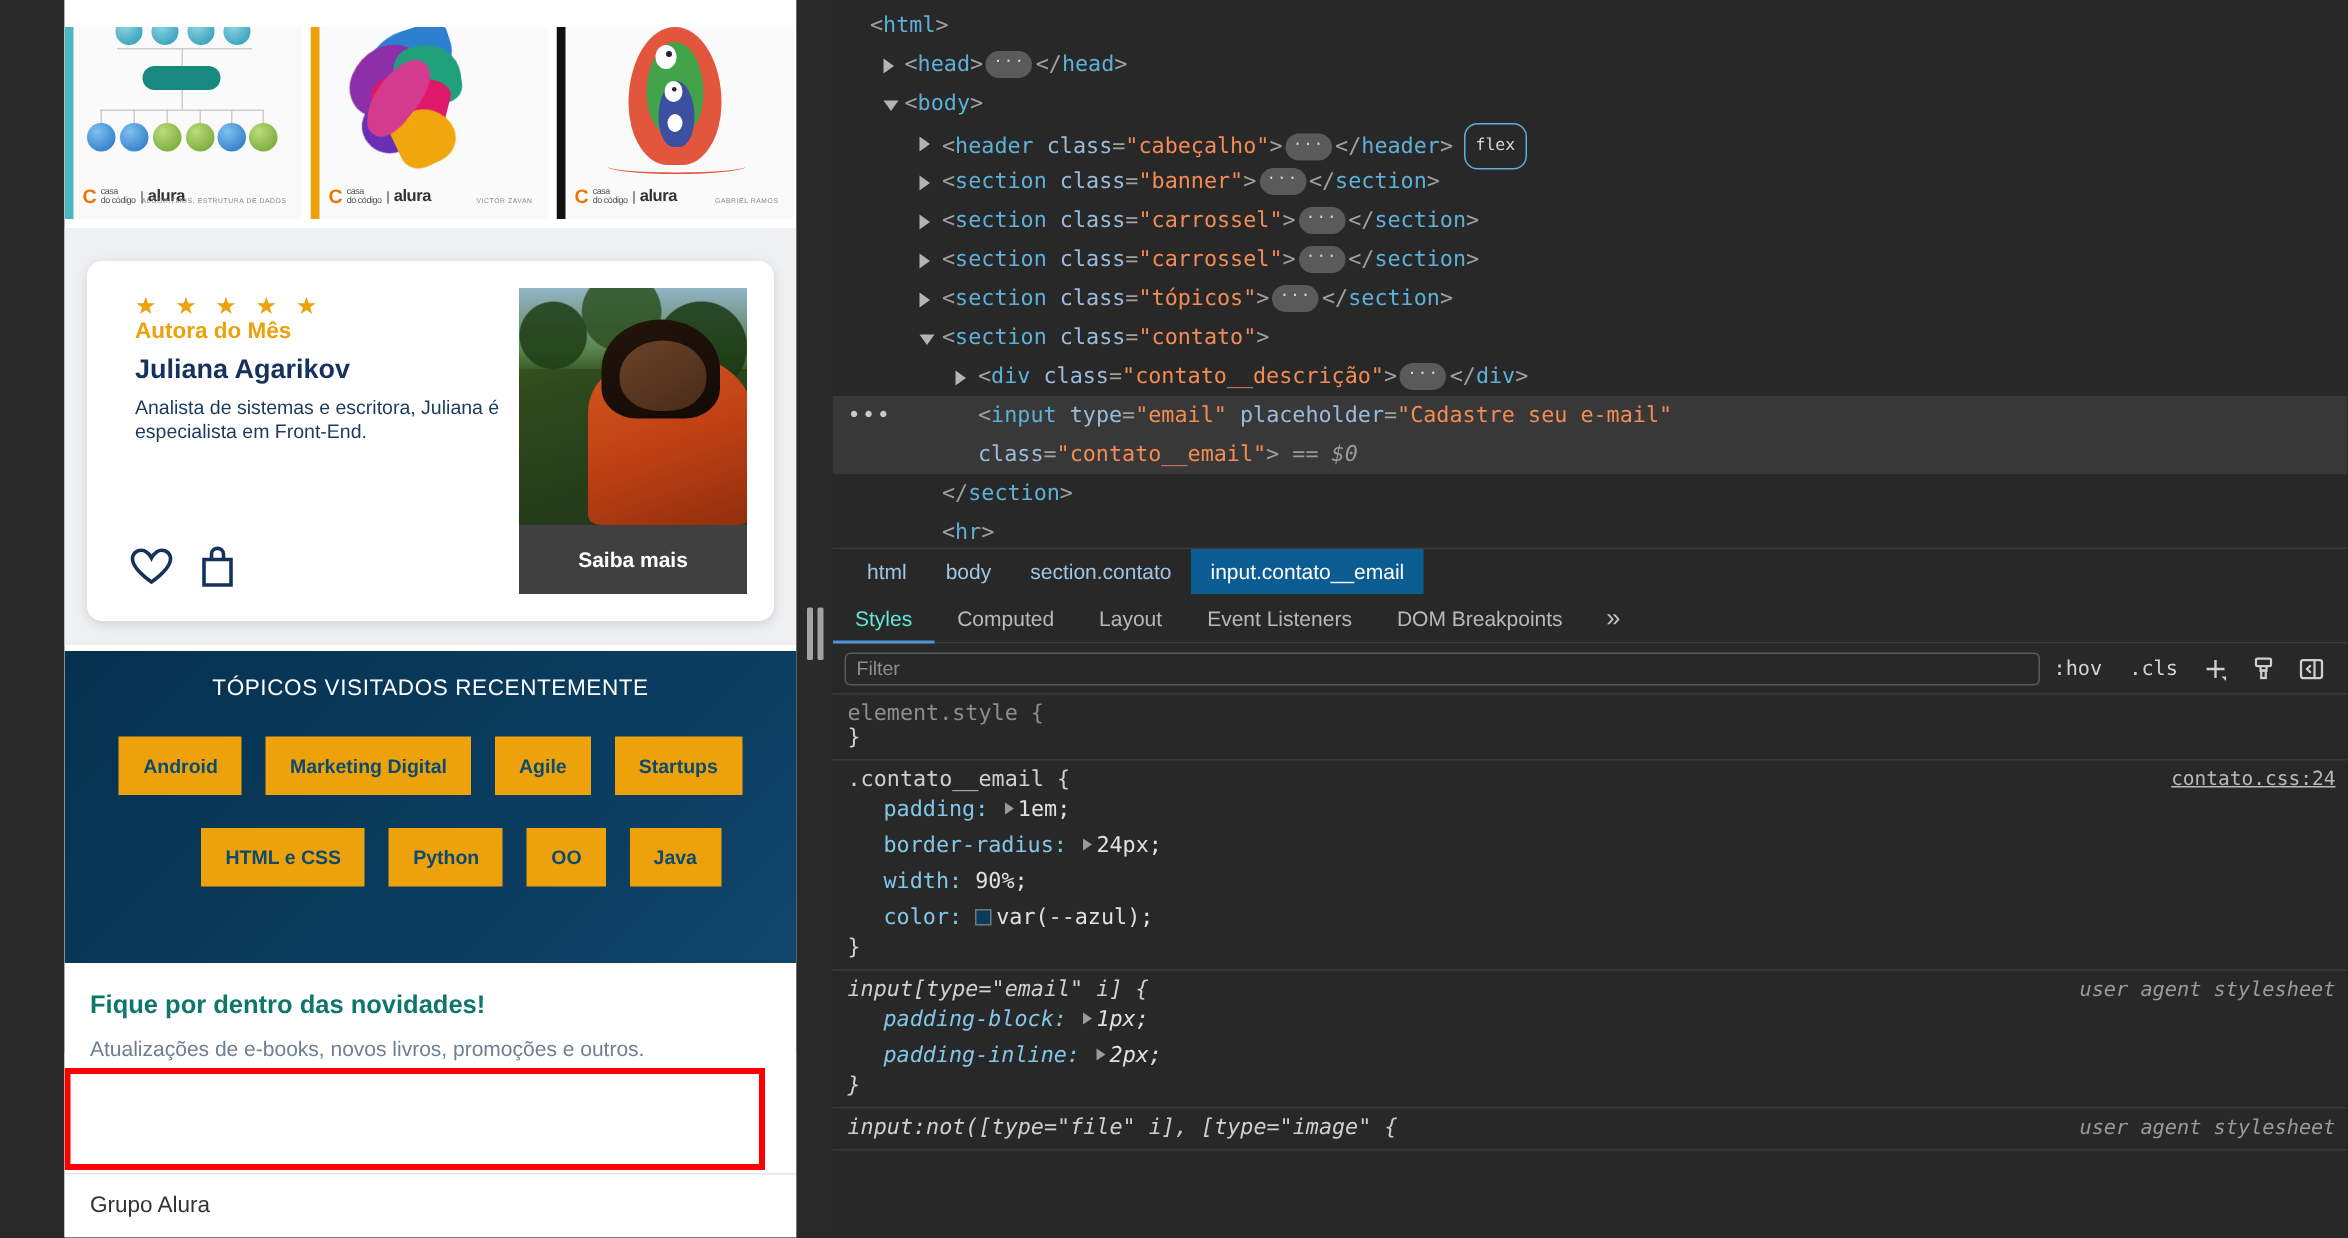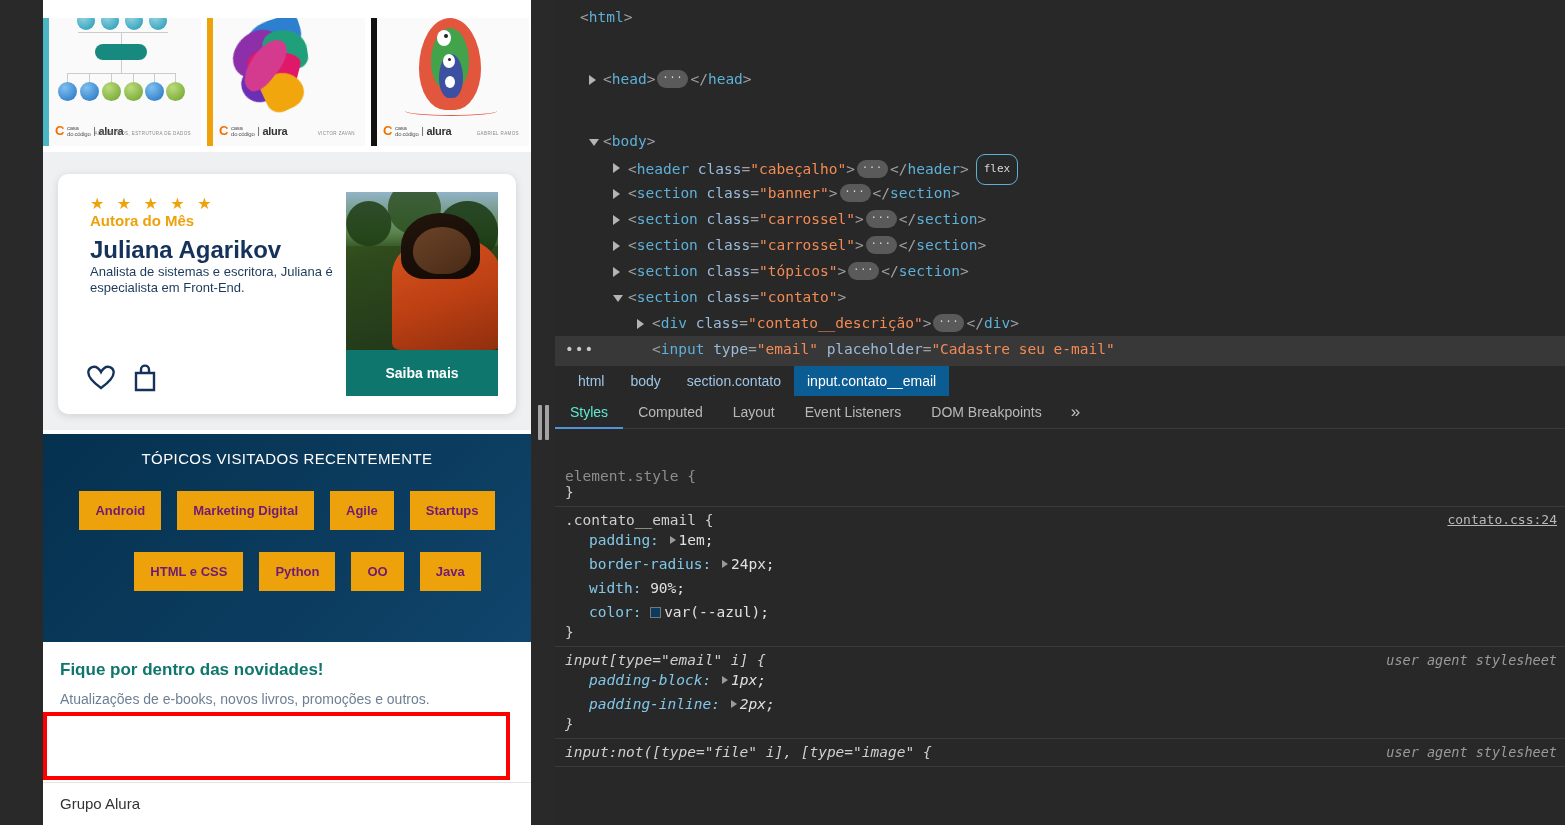--- a/index.html
+++ b/index.html
@@ -53,21 +53,21 @@
   .card-zone { position:absolute; left:0; top:152px; width:488px; height:278px; background:#eef0f2; }
   .card {
     position:absolute; left:15px; top:22px; width:458px; height:240px;
     background:#fff; border-radius:10px; box-shadow:0 2px 8px rgba(0,0,0,.13);
   }
   .stars { position:absolute; left:32px; top:20px; color:#eda20b; font-size:16px; letter-spacing:4px; }
   .badge-autora {
     position:absolute; left:32px; top:38px; color:#eda20b; font-weight:bold; font-size:15px;
   }
   .author-name {
-    position:absolute; left:32px; top:62px; color:#15325c; font-weight:bold; font-size:24px;
+    position:absolute; left:32px; top:62px; color:#15325c; font-weight:bold; font-size:18px;
   }
   .author-desc {
     position:absolute; left:32px; top:90px; width:270px; color:#1b3a5c; font-size:13px; line-height:16px;
   }
   .photo {
     position:absolute; right:18px; top:18px; width:152px; height:158px; overflow:hidden;
     background: linear-gradient(165deg,#4b6b2a 0%, #2f4a1c 35%, #20351a 100%);
   }
   .photo .sky { position:absolute; left:0; top:0; width:100%; height:34%;
     background: linear-gradient(180deg,#9bbcd8 0%, #5f8a53 75%, #3c5e2c 100%); opacity:.9;}
@@ -81,37 +81,37 @@
   .photo .person { position:absolute; left:30%; bottom:0; width:72%; height:72%;
     background: linear-gradient(160deg,#d8561f 0%, #bc3f13 55%, #8f2f0d 100%);
     border-radius: 46% 46% 8% 8% / 34% 34% 6% 6%;
   }
   .photo .face { position:absolute; left:44%; top:22%; width:38%; height:30%;
     background: linear-gradient(150deg,#6a4328,#4a2b17); border-radius:50% 50% 45% 45%; }
   .photo .hair { position:absolute; left:36%; top:13%; width:52%; height:42%;
     background: linear-gradient(160deg,#22150c,#120a05); border-radius:50% 50% 30% 30%; }
   .saiba {
     position:absolute; right:18px; bottom:18px; width:152px; height:46px;
-    background:#0f766e; border:none; color:#fff; font-weight:bold; font-size:14px;
+    background:#404040; border:none; color:#fff; font-weight:bold; font-size:14px;
     cursor:pointer; font-family:"Liberation Sans",sans-serif;
   }
   .icon-row { position:absolute; left:28px; bottom:22px; display:flex; gap:16px; }
   .icon-row svg { display:block; }
 
   
   .topicos {
     position:absolute; left:0; top:434px; width:488px; height:268px;
     background: linear-gradient(135deg,#05314f 0%, #0b3c5f 55%, #12476e 100%);
     text-align:center;
   }
   .topicos h3 { color:#fff; font-size:15px; font-weight:400; letter-spacing:.4px; padding-top:16px; }
   .tag-row { display:flex; justify-content:center; gap:16px; margin-top:24px; }
   .tag-row.second { margin-top:22px;margin-left:41px; }
   .tag {
-    background:#eda20b; color:#701a75; font-weight:bold; font-size:13px;
+    background:#eda20b; color:#0c4a6e; font-weight:bold; font-size:13px;
     padding:12px 16px; border:none; cursor:pointer; min-width:45px;
     font-family:"Liberation Sans",sans-serif; white-space:nowrap;
   }
 
   
   .contato { position:absolute; left:0; top:642px; width:488px; height:140px; background:#fff; padding:18px 17px 0 17px;}
   .contato h2 { color:#0f766e; font-size:17px; font-weight:bold; }
   .contato p { color:#6f7f93; font-size:14px; margin-top:11px; }
   .email-wrap { position:relative; margin-top:16px; }
   .contato__email {
@@ -145,21 +145,21 @@
   
   #devtools {
     position:absolute; left:555px; top:0; width:1010px; height:825px;
     background:#282828; color:#d0d0d0;
     font-family:"DejaVu Sans Mono","Liberation Mono",monospace; font-size:14.5px;
   }
   #dom-tree { position:absolute; left:0; top:0; width:1010px; height:365px; overflow:hidden;
     padding:4px 0 0 0; }
   .line { height:26px; line-height:26px; white-space:nowrap; position:relative; }
   .line.sel { background:#383838; }
-  .ind0 { padding-left:25px; } .ind1 { padding-left:48px;margin-top:36px; }
+  .ind0 { padding-left:25px; } .ind1 { padding-left:48px; }
   .ind2 { padding-left:73px; } .ind3 { padding-left:97px; }
   .tri { position:absolute; width:0;height:0; top:9px;
     border-top:5px solid transparent; border-bottom:5px solid transparent;
     border-left:7px solid #b4b4b4; }
   .tri.open { border-left:5px solid transparent; border-right:5px solid transparent;
     border-top:7px solid #b4b4b4; border-bottom:none; top:11px; }
   .tag-n { color:#5db0d7; }
   .attr-n { color:#9bbbdc; }
   .attr-v { color:#f28b54; }
   .punc { color:#a0a0a0; }
@@ -406,20 +406,45 @@
 
     <div id="tabs">
       <div class="tab active">Styles</div>
         <div class="tab">Computed</div>
         <div class="tab">Layout</div>
         <div class="tab">Event Listeners</div>
         <div class="tab">DOM Breakpoints</div>
         <div class="more" style="order:99">»</div>
     </div>
 
+    <div id="filterrow">
+      <input placeholder="Filter" style="">
+      <span class="tbtn">:hov</span>
+      <span class="tbtn">.cls</span>
+      <span class="ibtn">
+        <svg width="18" height="18" viewBox="0 0 18 18">
+            <path d="M9 3 V15 M3 9 H15" stroke="#cfcfcf" stroke-width="1.6" fill="none"></path>
+            <path d="M13 14 L16 17 L16 14 Z" fill="#cfcfcf"></path>
+          </svg>
+      </span>
+      <span class="ibtn">
+        <svg width="18" height="18" viewBox="0 0 18 18">
+            <rect x="4" y="2" width="10" height="5" rx="1" fill="none" stroke="#cfcfcf" stroke-width="1.5"></rect>
+            <path d="M7 7 V10 H11 V7" fill="none" stroke="#cfcfcf" stroke-width="1.5"></path>
+            <rect x="7.5" y="10" width="3" height="5" fill="none" stroke="#cfcfcf" stroke-width="1.5"></rect>
+          </svg>
+      </span>
+      <span class="ibtn">
+        <svg width="18" height="18" viewBox="0 0 18 18">
+            <rect x="2" y="3" width="14" height="12" rx="1.5" fill="none" stroke="#cfcfcf" stroke-width="1.5"></rect>
+            <line x1="11" y1="3" x2="11" y2="15" stroke="#cfcfcf" stroke-width="1.5"></line>
+            <path d="M8.5 6.5 L6 9 L8.5 11.5" fill="none" stroke="#cfcfcf" stroke-width="1.5"></path>
+          </svg>
+      </span>
+    </div>
 
     <div id="stylesbody">
         <div class="rule">
           <div><span class="dim">element.style {</span></div>
           <div class="sel-txt">}</div>
         </div>
         <div class="rule">
           <span class="src">contato.css:24</span>
           <div><span class="sel-txt">.contato__email {</span></div>
           <span class="prop"><span>padding:</span> <span class="arrw"></span><span class="pval">1em;</span></span>

